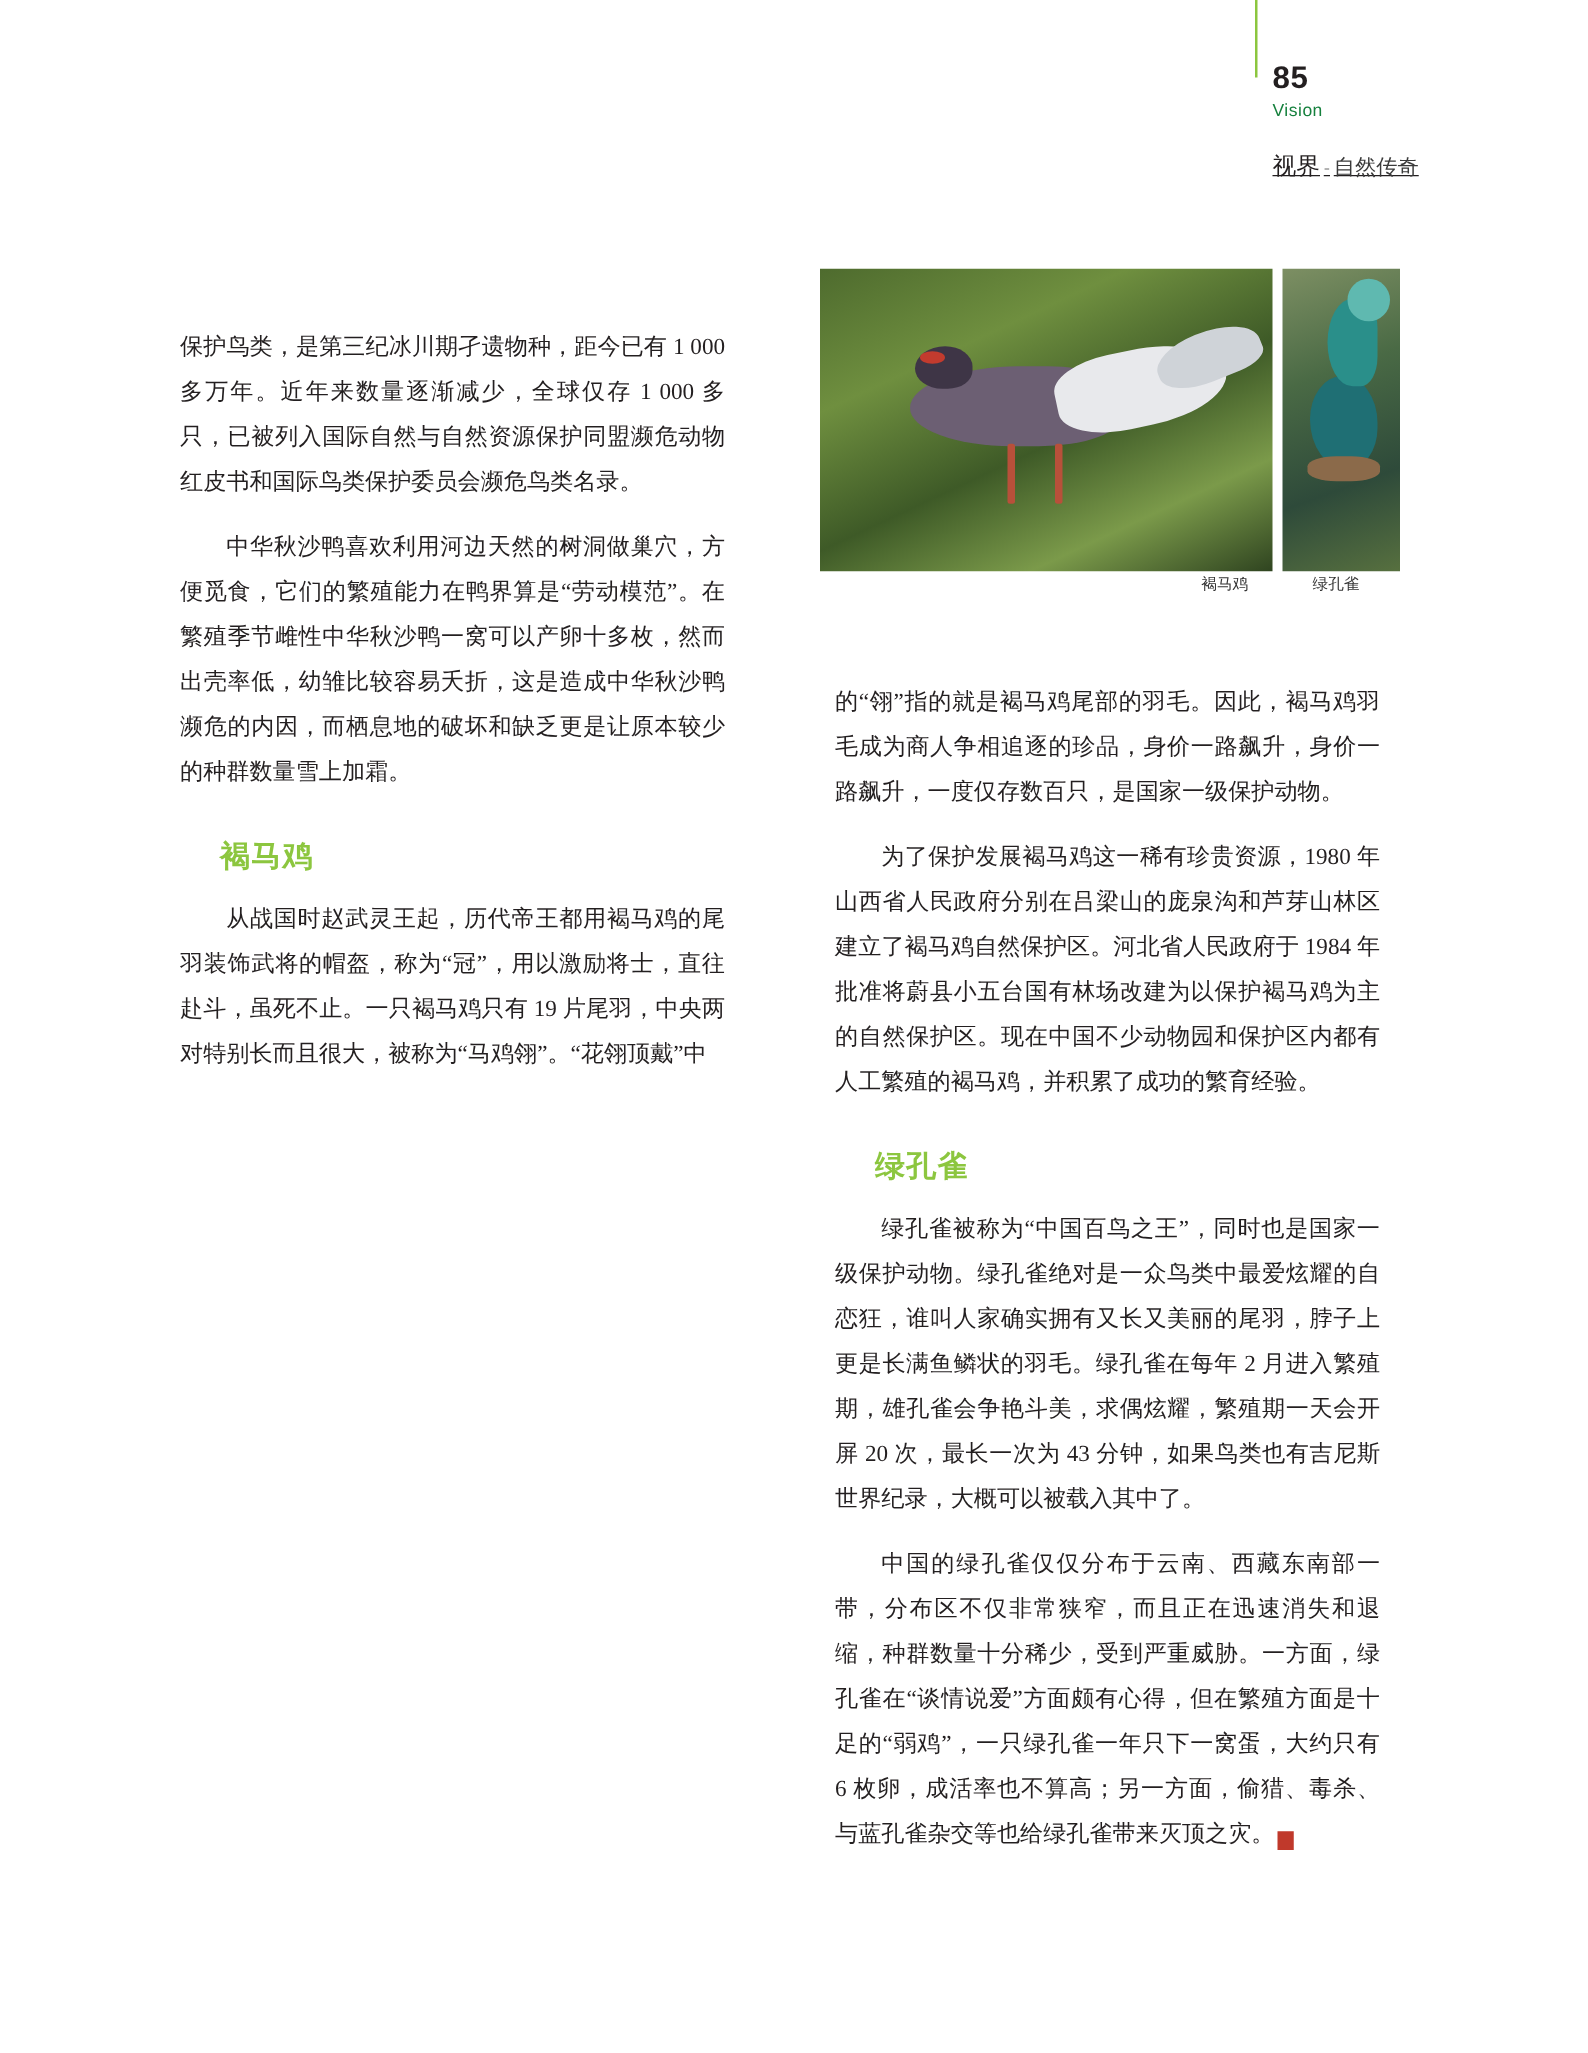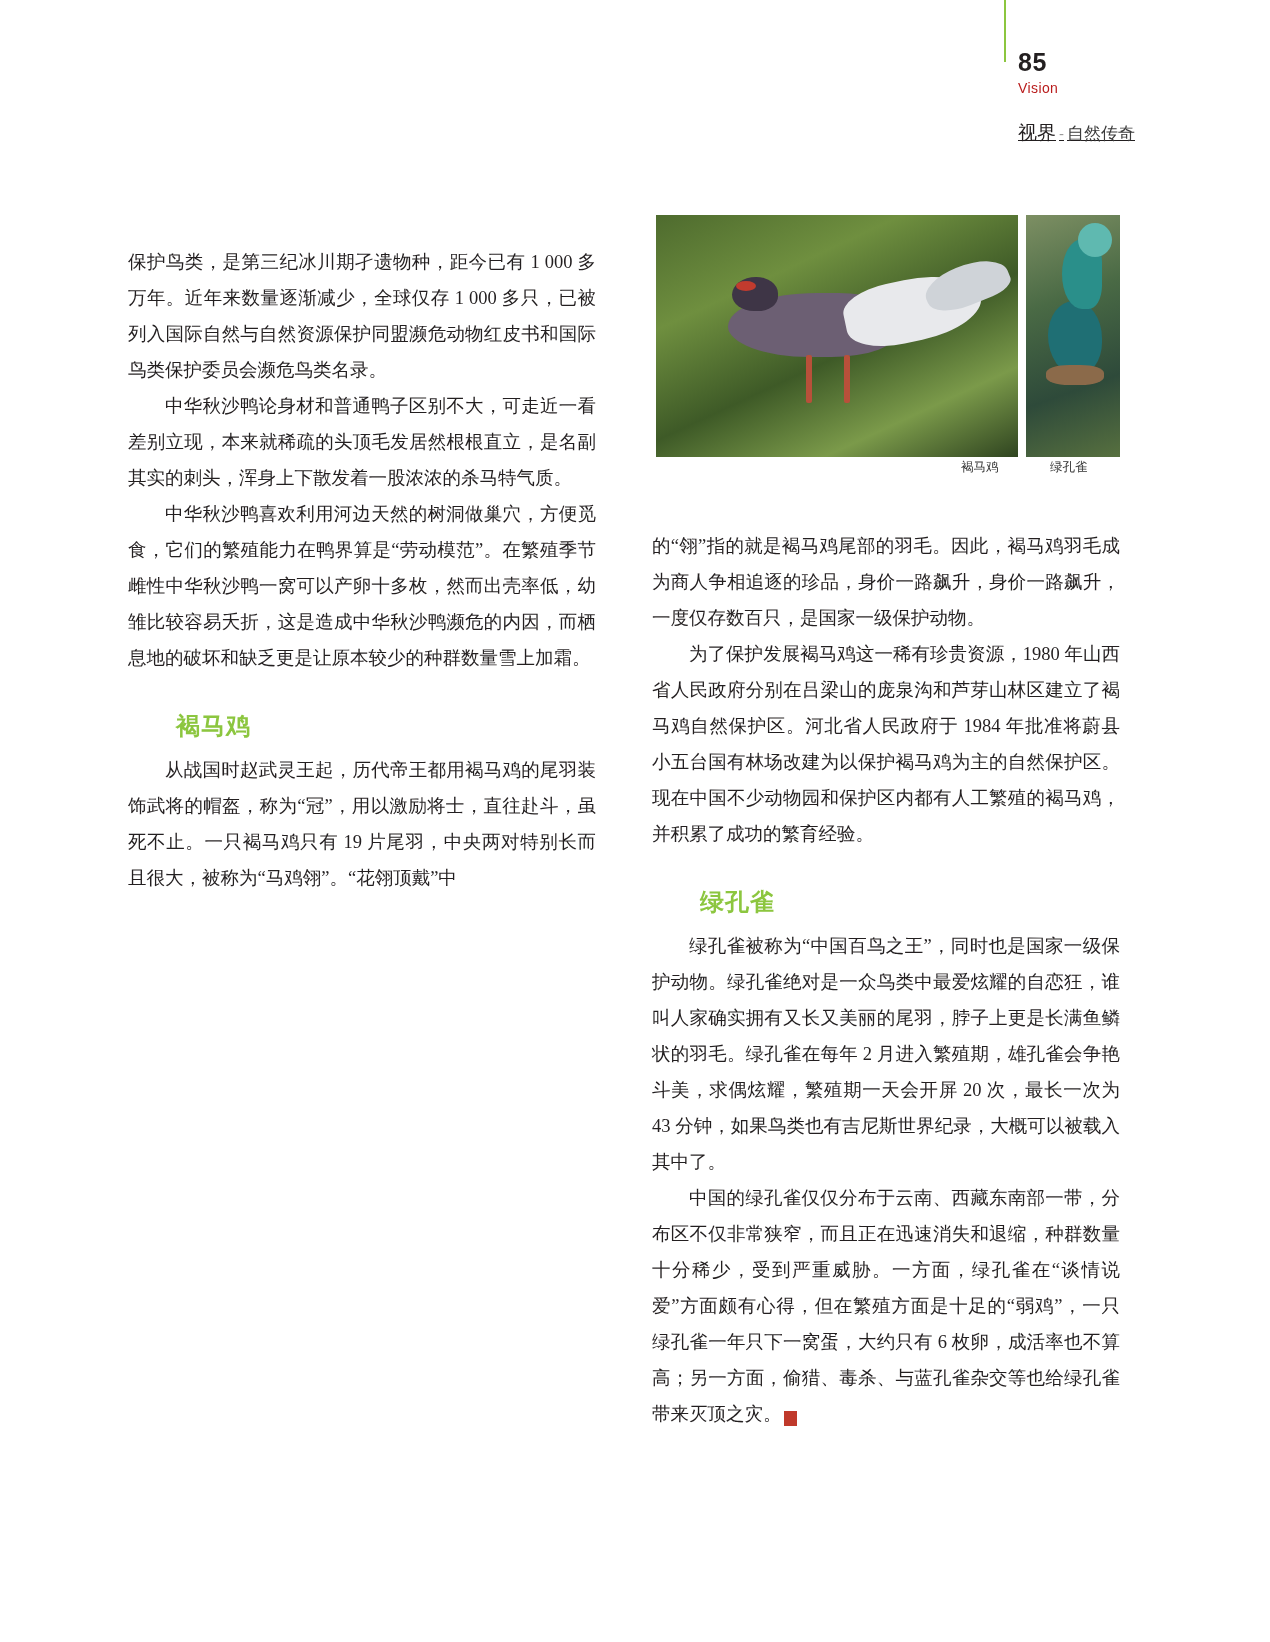--- a/index.html
+++ b/index.html
@@ -34,21 +34,21 @@
     font-weight: bold;
     color: #231f20;
     letter-spacing: 0.5px;
   }
   .page-vision {
     position: absolute;
     left: 1018px;
     top: 80px;
     font-family: "Liberation Sans", sans-serif;
     font-size: 14px;
-    color: #b91c1c;
+    color: #15803d;
     letter-spacing: 0.4px;
   }
   .page-section {
     position: absolute;
     left: 1018px;
     top: 120px;
     font-family: "Liberation Sans", sans-serif;
     font-size: 19px;
     color: #231f20;
     white-space: nowrap;
@@ -70,21 +70,21 @@
     width: 468px;
     font-size: 18.5px;
     line-height: 36px;
     text-align: justify;
     text-justify: inter-ideograph;
   }
   .col-left  { left: 128px; top: 244px; width: 468px; }
   .col-right { left: 652px; top: 528px; width: 468px; }
 
   .col p {
-    margin: 0;
+    margin: 16px;
     text-indent: 2em;
   }
   .col p.noindent { text-indent: 0; }
 
   
   .sec-head {
     font-family: "Liberation Sans", sans-serif;
     font-size: 24px;
     color: #8cc63f;
     font-weight: bold;
@@ -180,21 +180,20 @@
     <div class="bird-body" style="left:20px; top:150px; width:58px; height:20px; background:#8b6a4a; border-radius:40%;"></div>
   </div>
 </div>
 <div class="cap-row">
   <span class="cap1">褐马鸡</span>
   <span class="cap2">绿孔雀</span>
 </div>
 
 <div class="col col-left">
   <p class="noindent">保护鸟类，是第三纪冰川期孑遗物种，距今已有 1 000 多万年。近年来数量逐渐减少，全球仅存 1 000 多只，已被列入国际自然与自然资源保护同盟濒危动物红皮书和国际鸟类保护委员会濒危鸟类名录。</p>
-  <p>中华秋沙鸭论身材和普通鸭子区别不大，可走近一看差别立现，本来就稀疏的头顶毛发居然根根直立，是名副其实的刺头，浑身上下散发着一股浓浓的杀马特气质。</p>
   <p>中华秋沙鸭喜欢利用河边天然的树洞做巢穴，方便觅食，它们的繁殖能力在鸭界算是“劳动模范”。在繁殖季节雌性中华秋沙鸭一窝可以产卵十多枚，然而出壳率低，幼雏比较容易夭折，这是造成中华秋沙鸭濒危的内因，而栖息地的破坏和缺乏更是让原本较少的种群数量雪上加霜。</p>
   <h2 class="sec-head">褐马鸡</h2>
   <p>从战国时赵武灵王起，历代帝王都用褐马鸡的尾羽装饰武将的帽盔，称为“冠”，用以激励将士，直往赴斗，虽死不止。一只褐马鸡只有 19 片尾羽，中央两对特别长而且很大，被称为“马鸡翎”。“花翎顶戴”中</p>
 </div>
 
 <div class="col col-right">
   <p class="noindent">的“翎”指的就是褐马鸡尾部的羽毛。因此，褐马鸡羽毛成为商人争相追逐的珍品，身价一路飙升，身价一路飙升，一度仅存数百只，是国家一级保护动物。</p>
   <p>为了保护发展褐马鸡这一稀有珍贵资源，1980 年山西省人民政府分别在吕梁山的庞泉沟和芦芽山林区建立了褐马鸡自然保护区。河北省人民政府于 1984 年批准将蔚县小五台国有林场改建为以保护褐马鸡为主的自然保护区。现在中国不少动物园和保护区内都有人工繁殖的褐马鸡，并积累了成功的繁育经验。</p>
   <h2 class="sec-head">绿孔雀</h2>
   <p>绿孔雀被称为“中国百鸟之王”，同时也是国家一级保护动物。绿孔雀绝对是一众鸟类中最爱炫耀的自恋狂，谁叫人家确实拥有又长又美丽的尾羽，脖子上更是长满鱼鳞状的羽毛。绿孔雀在每年 2 月进入繁殖期，雄孔雀会争艳斗美，求偶炫耀，繁殖期一天会开屏 20 次，最长一次为 43 分钟，如果鸟类也有吉尼斯世界纪录，大概可以被载入其中了。</p>

